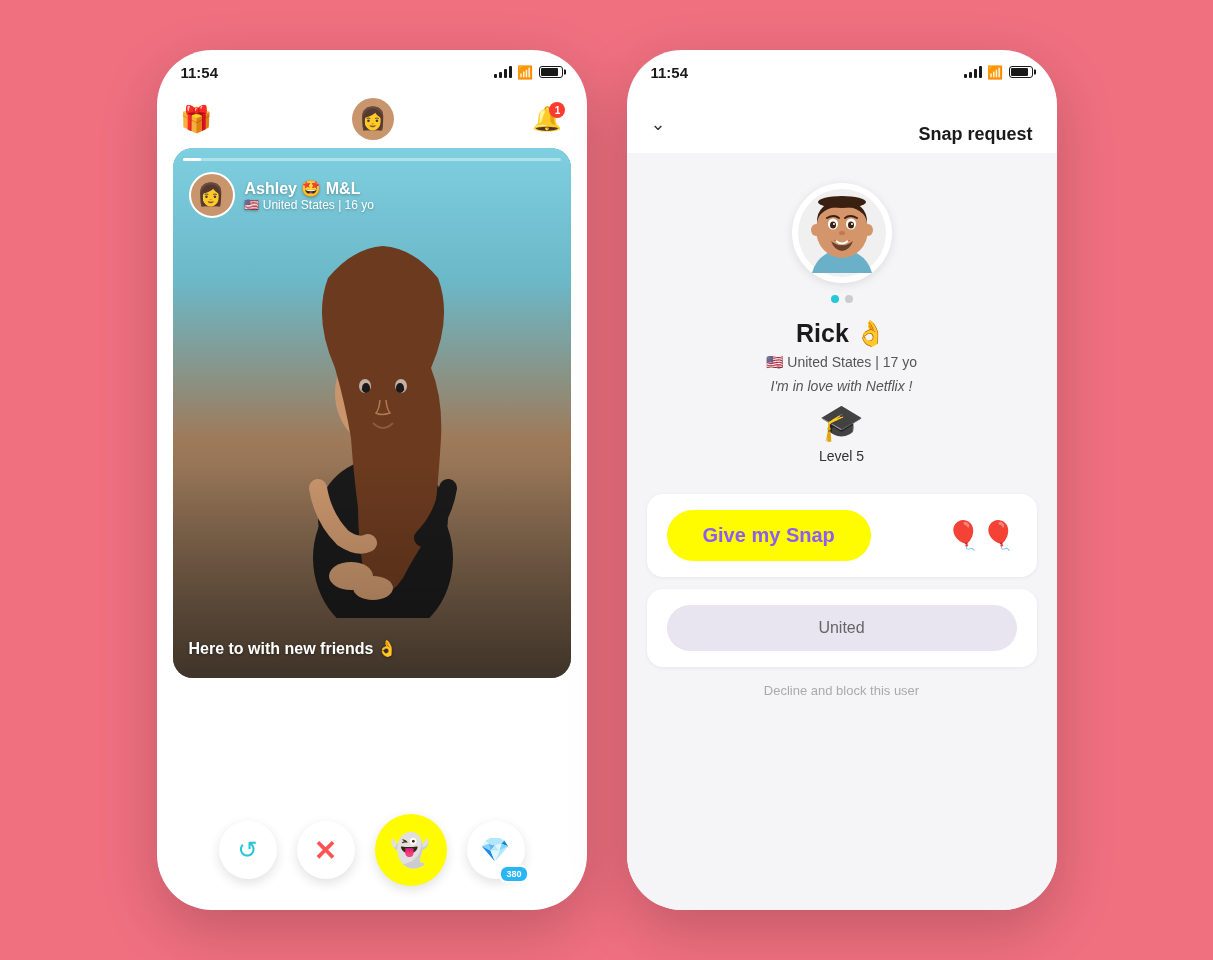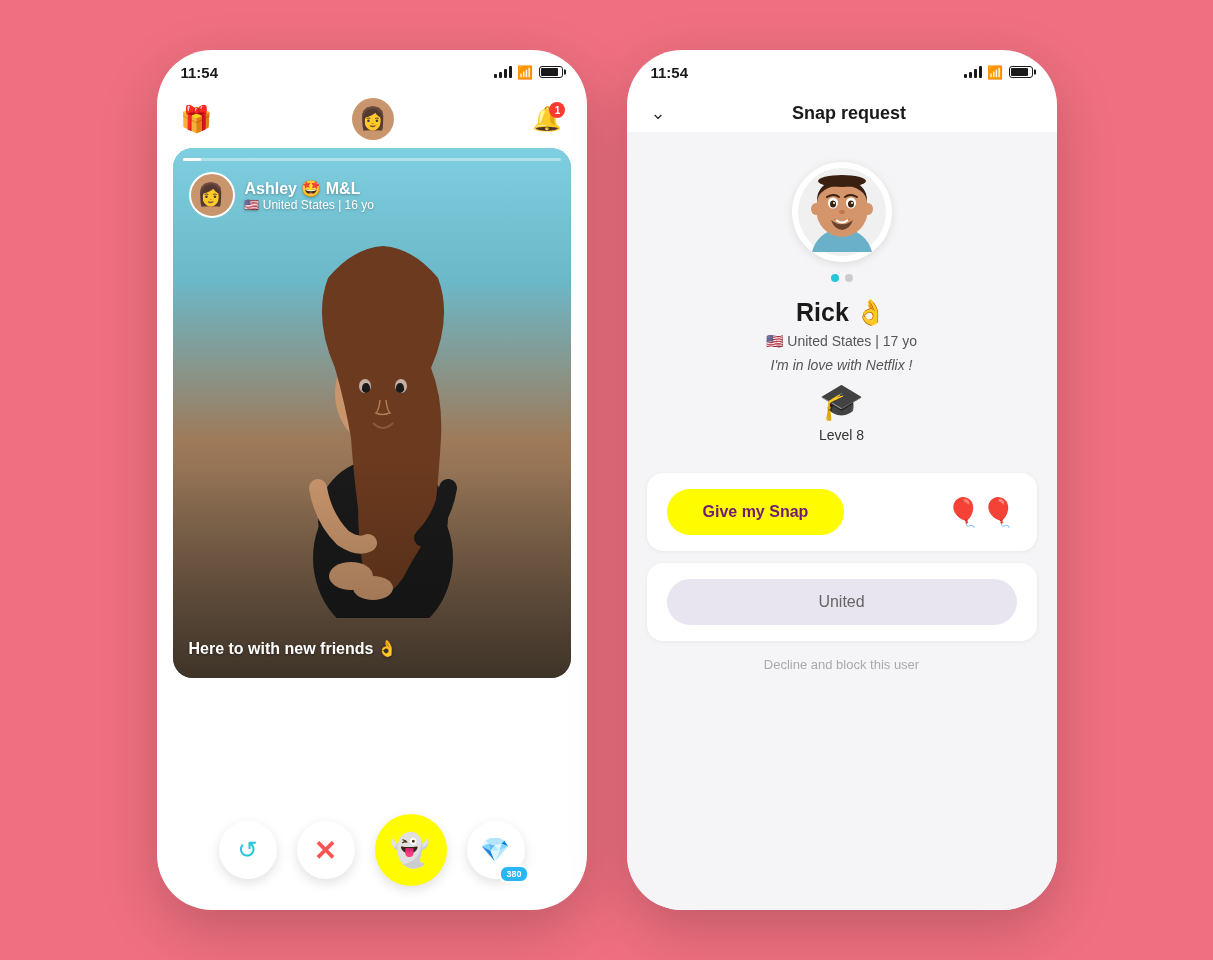--- a/index.html
+++ b/index.html
@@ -280,24 +280,25 @@
       padding: 8px 24px 8px;
       flex-shrink: 0;
     }
     .chevron-down {
       font-size: 18px;
       color: #333;
       cursor: pointer;
     }
     .snap-request-title {
       flex: 1;
-      text-align: center;
+      text-align: right;
       font-size: 18px;
       font-weight: 600;
       color: #1a1a1a;
+      margin-top: 22px;
     }
 
     .snap-request-body {
       flex: 1;
       background: #f5f5f7;
       display: flex;
       flex-direction: column;
       align-items: center;
       padding: 30px 0 0;
     }
@@ -375,23 +376,23 @@
       align-items: center;
       justify-content: space-between;
       box-shadow: 0 1px 4px rgba(0,0,0,0.06);
     }
 
     .give-snap-btn {
       background: #FFFC00;
       border: none;
       border-radius: 50px;
       padding: 14px 36px;
-      font-size: 16px;
+      font-size: 20px;
       font-weight: 700;
-      color: #701a75;
+      color: #8b5cf6;
       cursor: pointer;
     }
     .balloon-icons { font-size: 28px; }
 
     .decline-btn {
       width: 100%;
       background: #E8E4F0;
       border: none;
       border-radius: 50px;
       padding: 14px;
@@ -608,21 +609,21 @@
     </div>
 
     <div class="request-name">Rick 👌</div>
 
     <div class="request-location">🇺🇸 United States | 17 yo</div>
 
     <div class="request-bio">I'm in love with Netflix !</div>
 
     <div class="level-section">
       <span class="level-icon">🎓</span>
-      <span class="level-text">Level 8</span>
+      <span class="level-text">Level 5</span>
     </div>
 
     <div class="action-cards">
 
       <div class="action-card">
         <button class="give-snap-btn">Give my Snap</button>
         <span class="balloon-icons">🎈🎈</span>
       </div>
 
       <div class="action-card">

